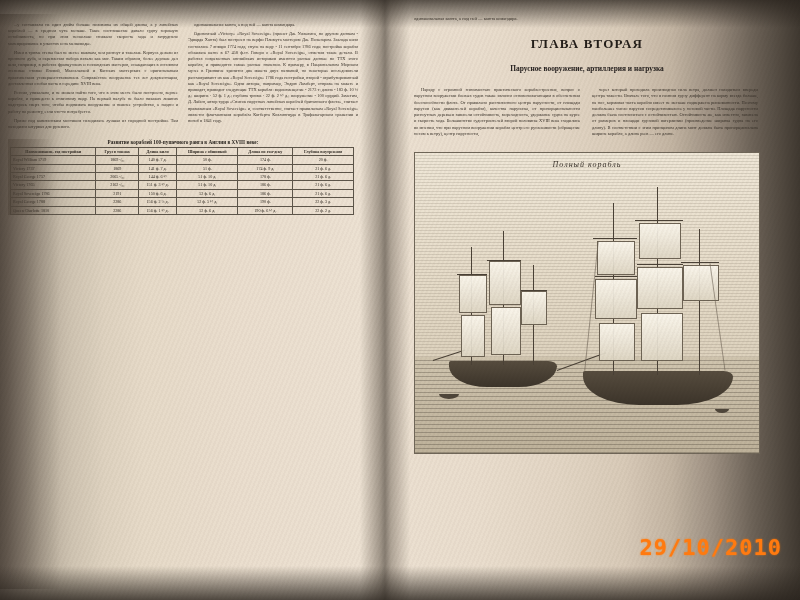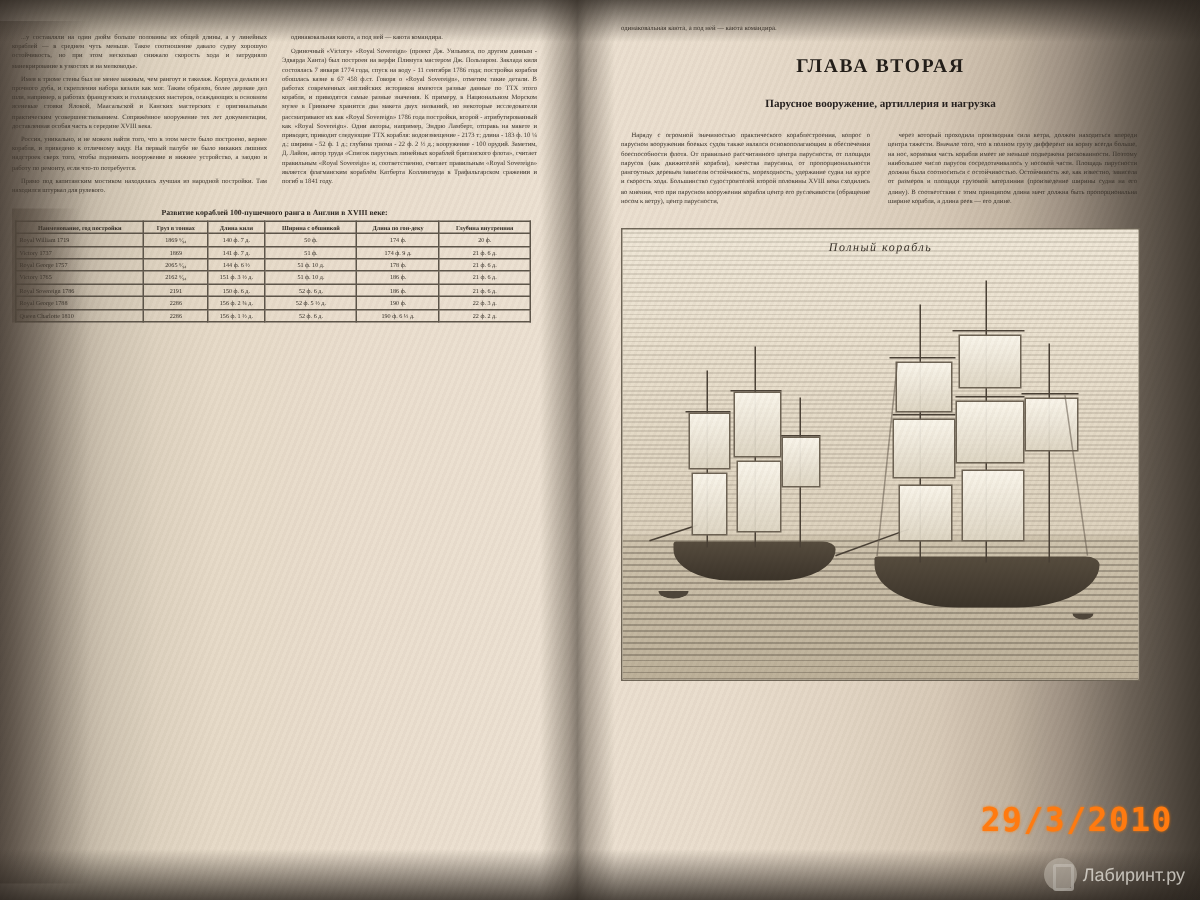--- a/index.html
+++ b/index.html
@@ -327,19 +327,15 @@
       </div>
 
     </div>
   </div>
 
   <div class="gutter"></div>
   <div class="edge-top"></div>
   <div class="edge-bottom"></div>
   <div class="grain"></div>
 
-  <div class="datestamp">29/3/2010</div>
-
-  <div class="watermark">
-    <div class="wm-circle"></div>
-    <div class="wm-text">Лабиринт.ру</div>
-  </div>
+  <div class="datestamp">29/10/2010</div>
+
 </div>
 
 </body></html>

